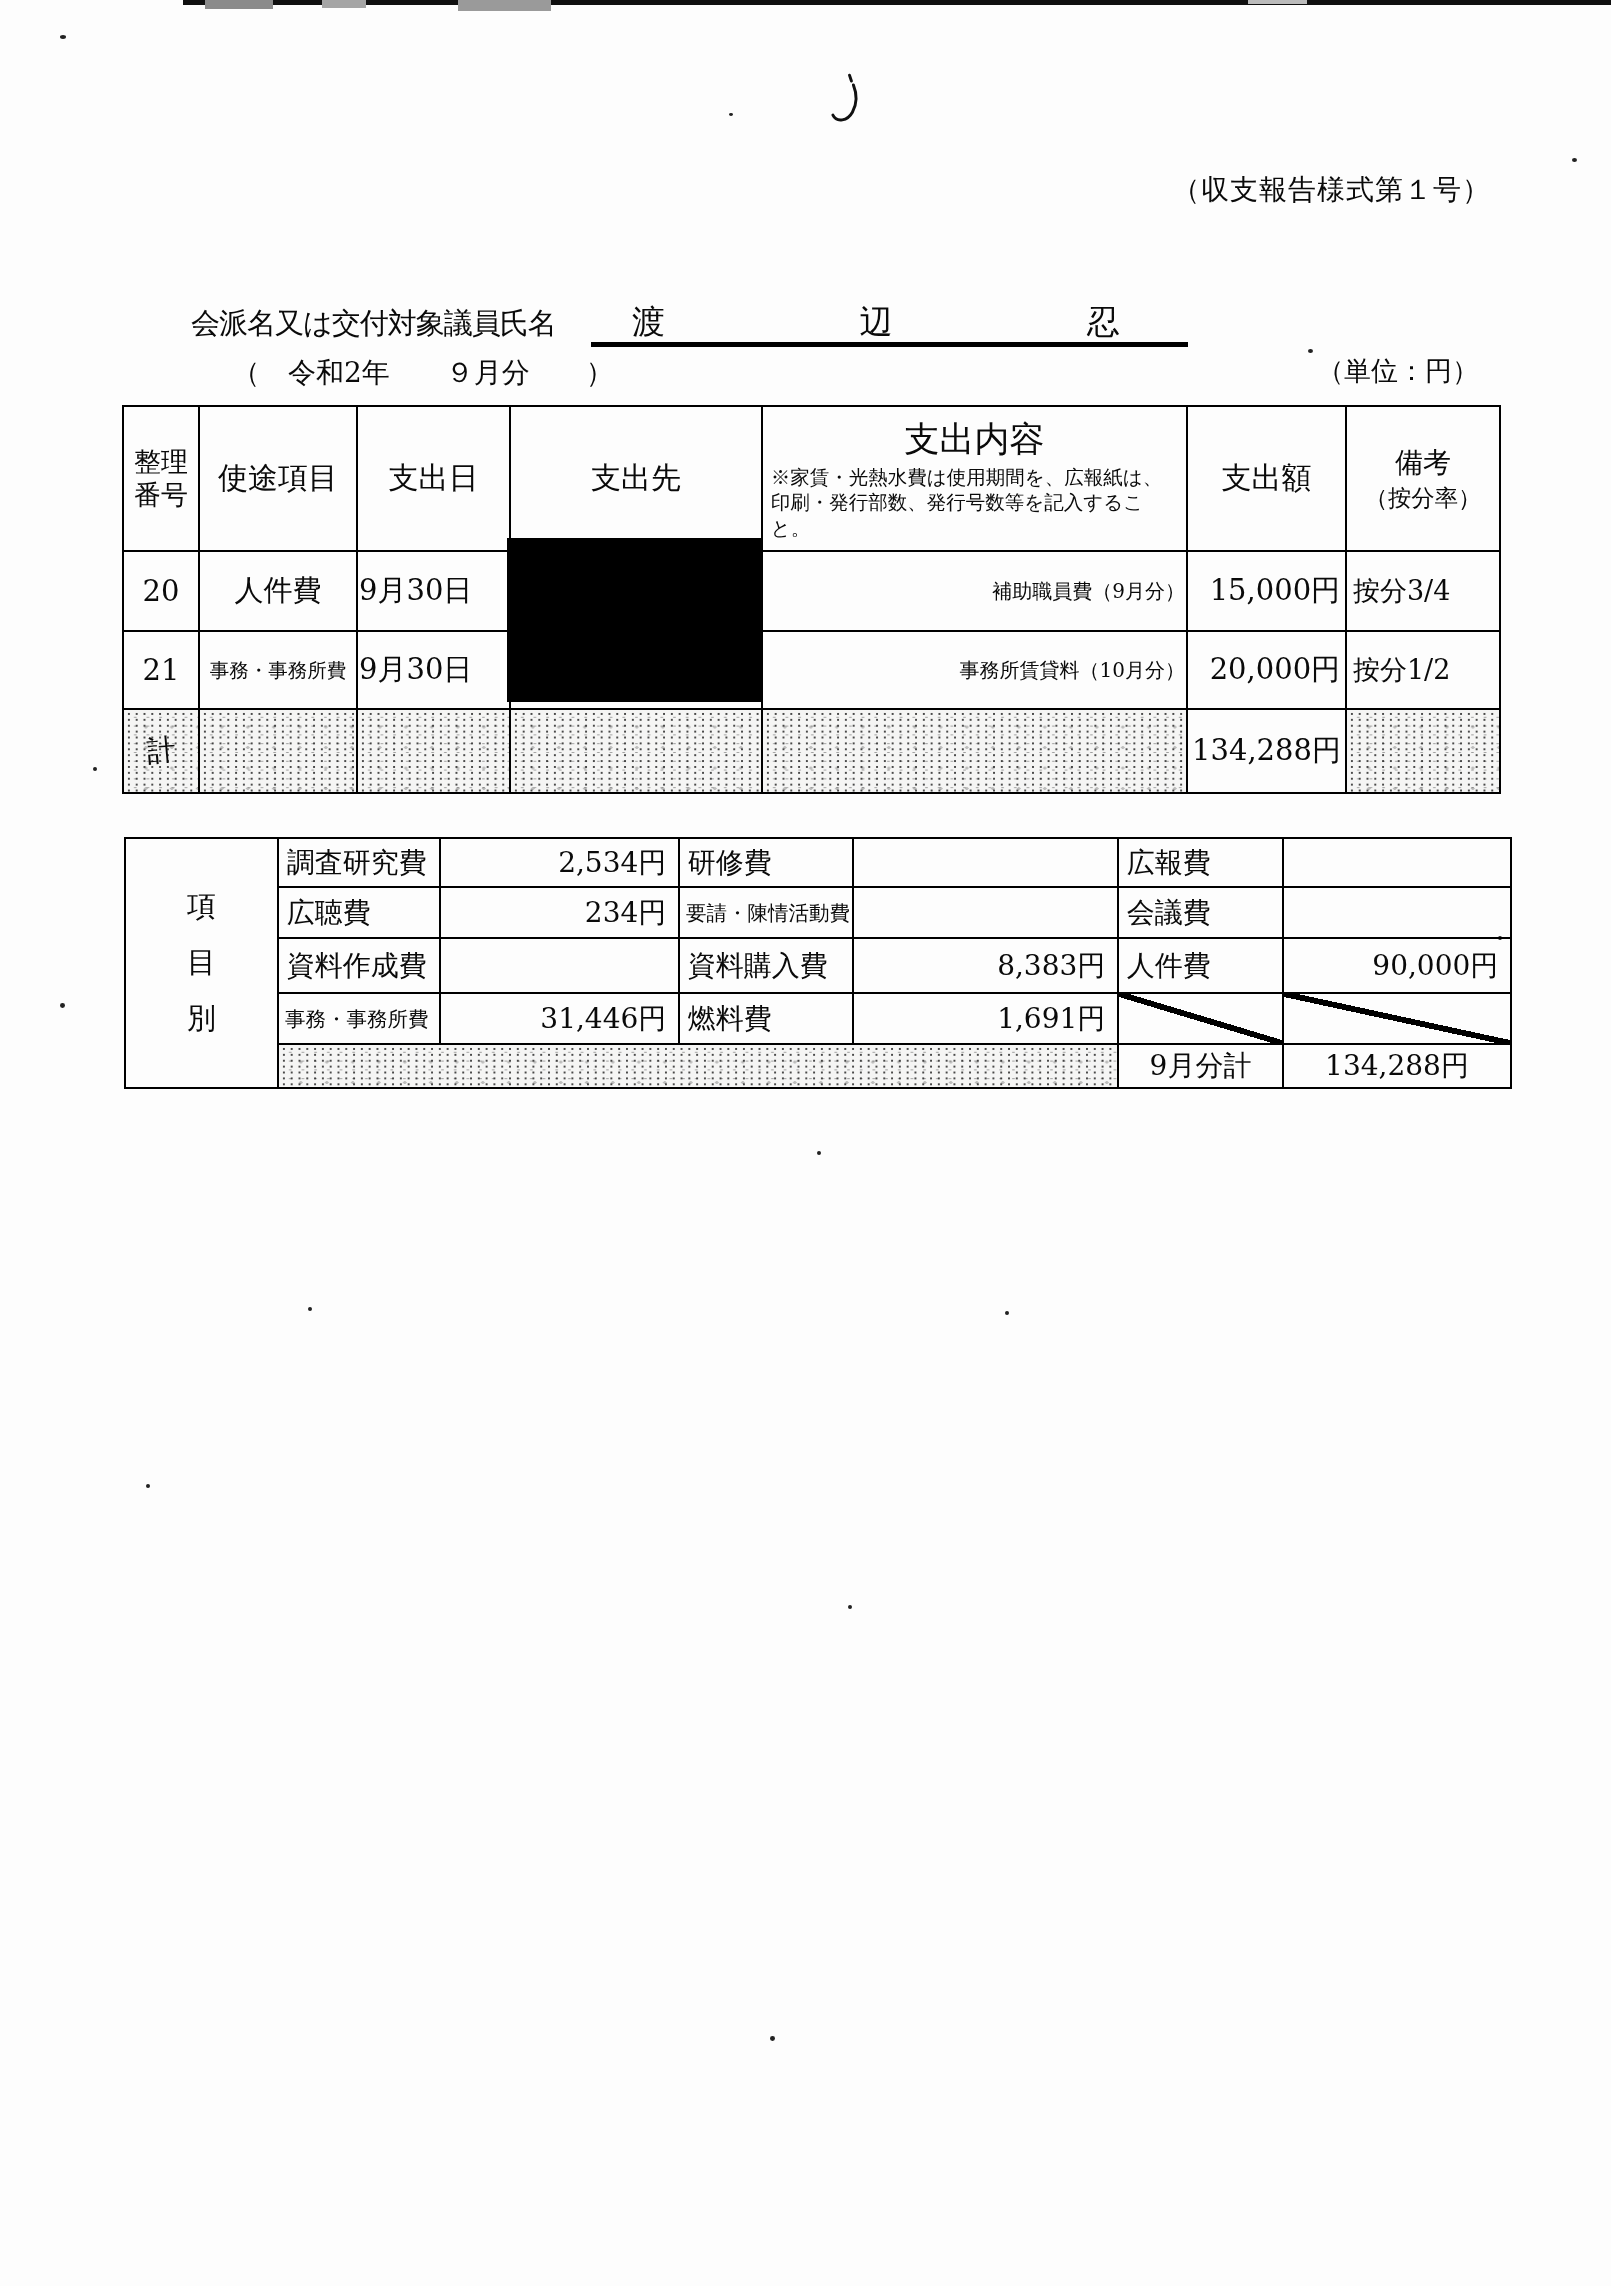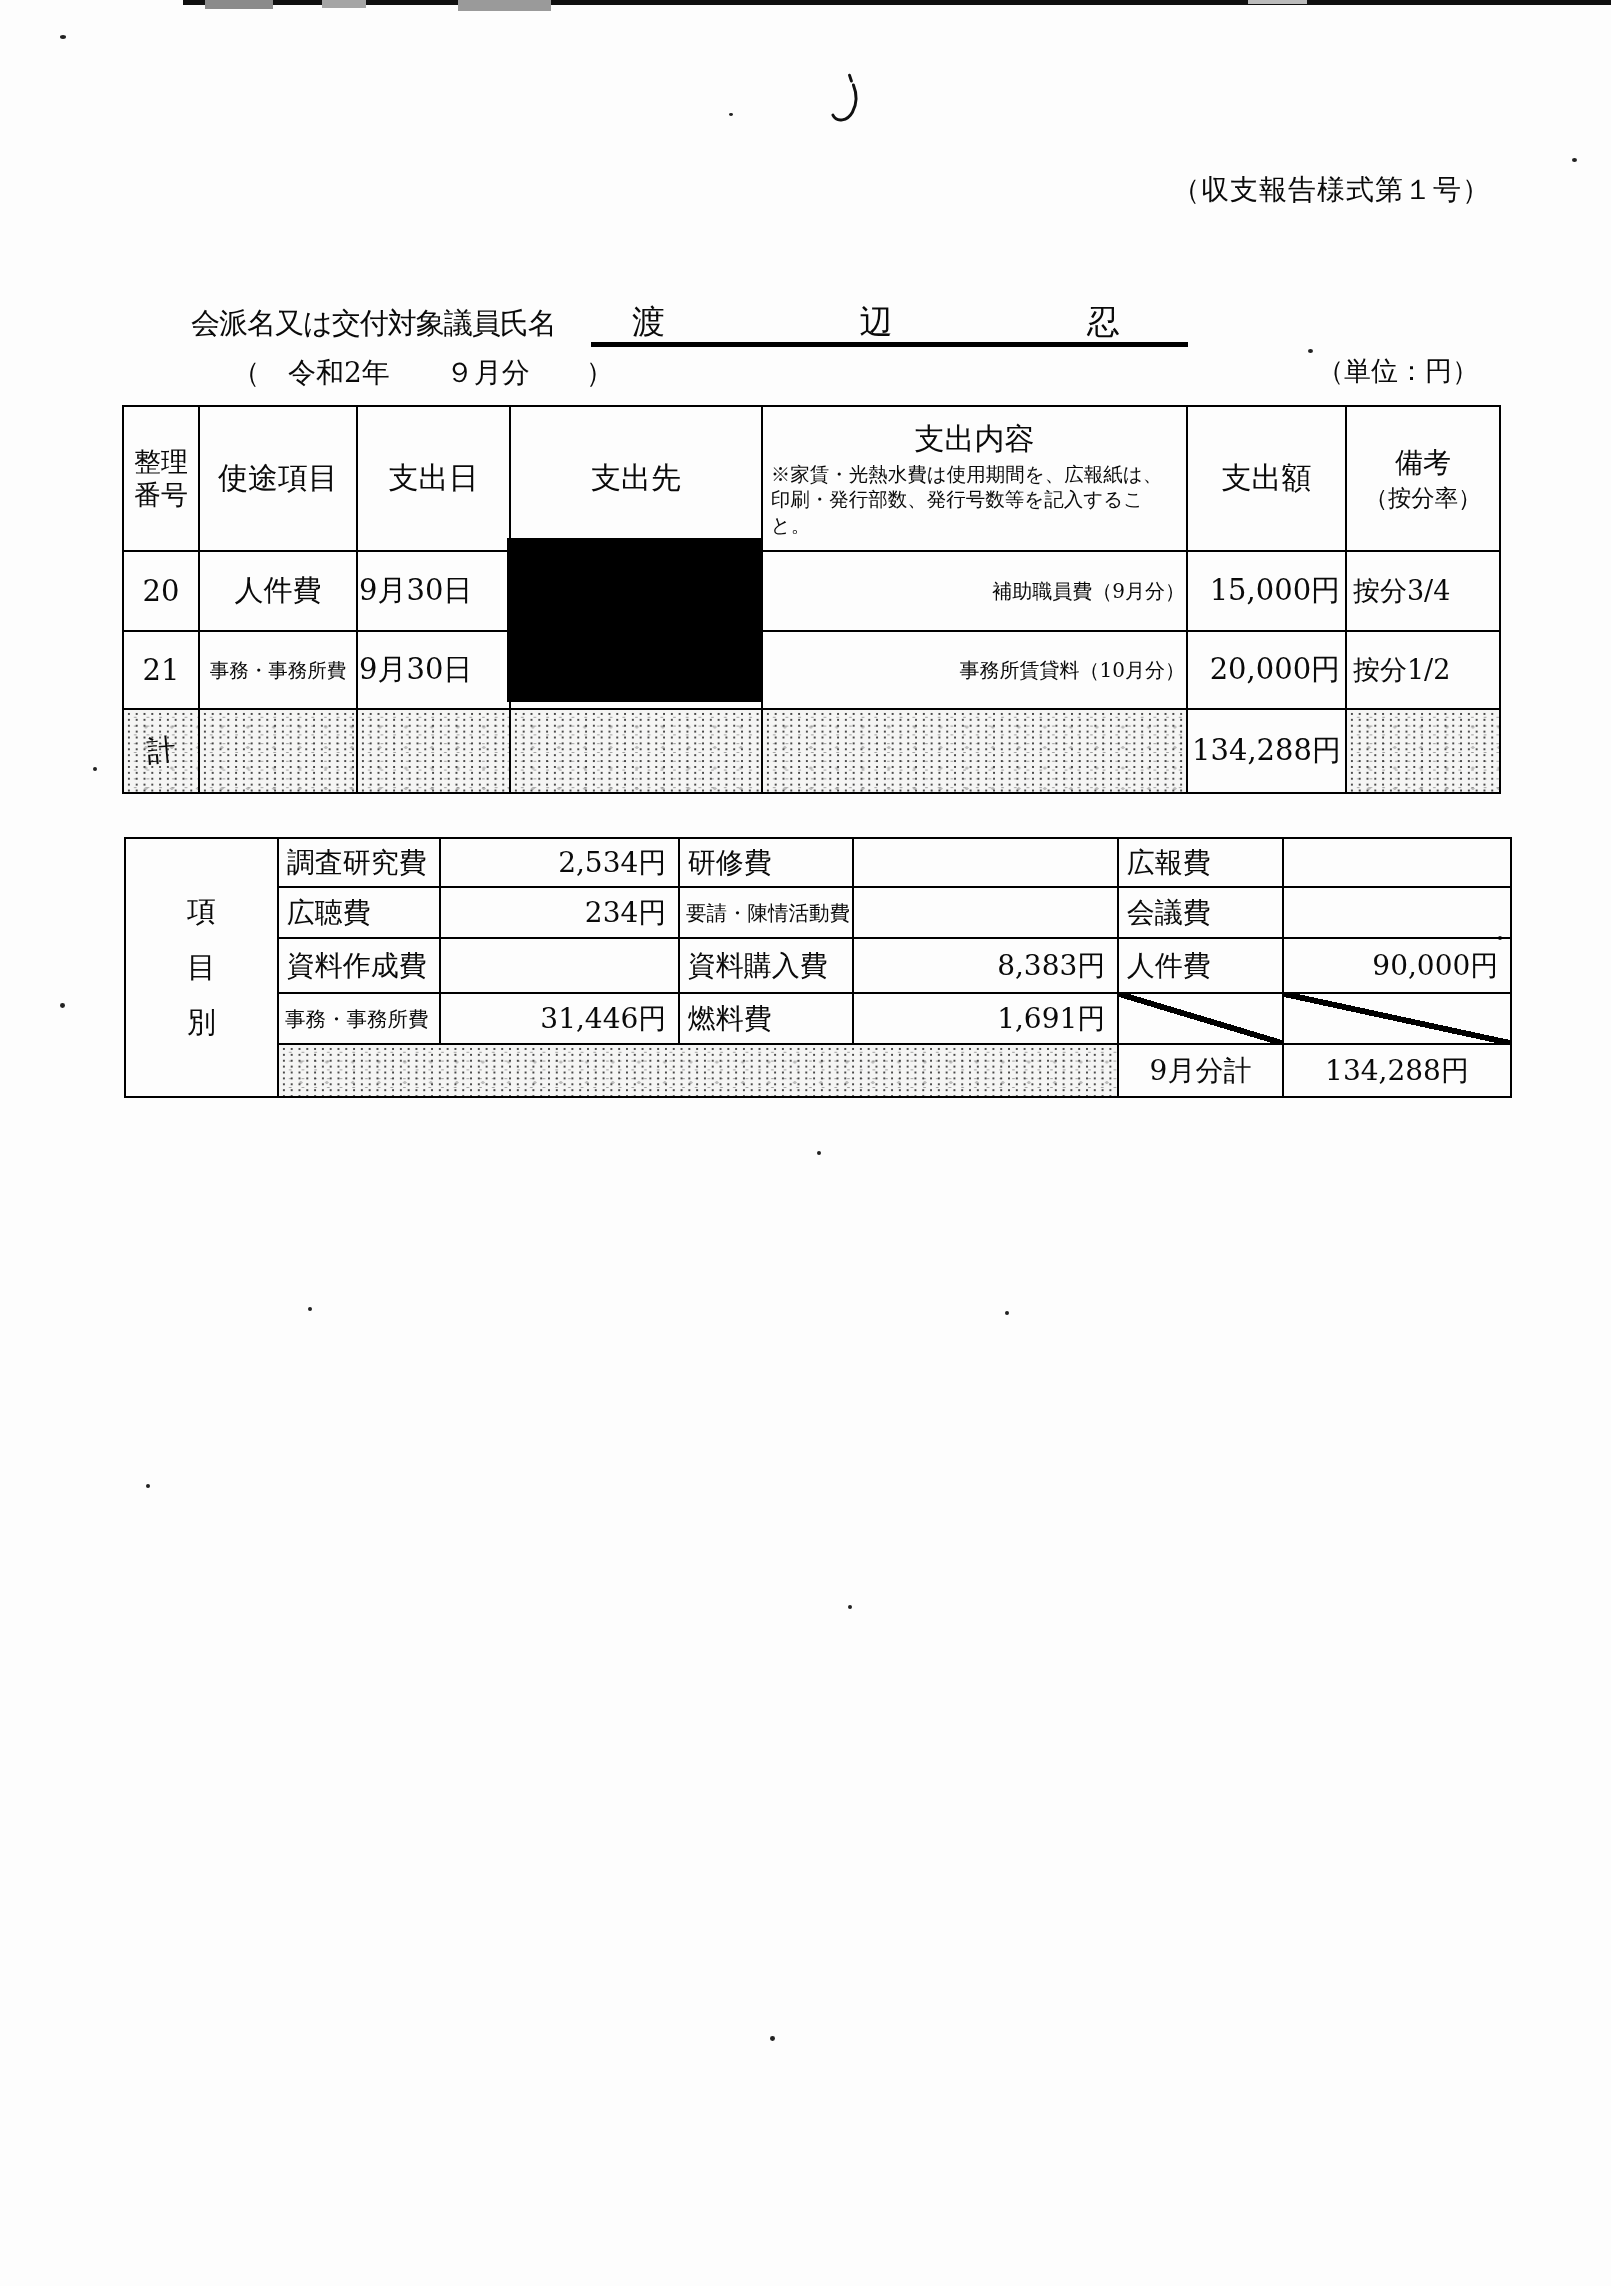--- a/index.html
+++ b/index.html
@@ -26,21 +26,21 @@
   .unit-note{position:absolute;left:1317px;top:353px;font-size:27px;}
   
   table{border-collapse:collapse;table-layout:fixed;position:absolute;}
   .t1{left:122px;top:405px;border:2.9px solid #000;}
   .t2{left:124px;top:837px;border:2.9px solid #000;}
   .t1 th,.t1 td,.t2 td{border:2px solid #000;font-weight:normal;overflow:hidden;vertical-align:middle;}
   .t2 td{border-top-width:2.9px;border-bottom-width:2.9px;}
   .hdr-c{text-align:center;font-size:30px;}
   .hdr-no span{display:block;text-align:center;font-size:27px;line-height:1.2;}
   .hdr-content{vertical-align:middle;padding:2px 7.8px;}
-  .hdr-content .ct{text-align:center;font-size:30px;margin-bottom:2px;}
+  .hdr-content .ct{text-align:center;font-size:35px;margin-bottom:2px;}
   .hdr-content .cn{text-align:left;font-size:19.5px;line-height:1.3;}
   .hdr-remarks span{display:block;text-align:center;}
   .hdr-remarks .r1{font-size:28px;}
   .hdr-remarks .r2{font-size:23.4px;}
   .cell-no{text-align:center;font-size:29px;}
   .cell-cat{text-align:center;font-size:29px;}
   .cell-cat-s{text-align:center;font-size:19.5px;}
   .cell-date{font-size:29px;}
   .cell-desc{text-align:right;font-size:20px;padding-left:7.8px;}
   .cell-amt{text-align:right;font-size:29px;padding-right:4.9px;}
@@ -221,21 +221,21 @@
       <td class="cat-val">90,000円</td>
     </tr>
     <tr style="height:51px">
       <td class="cat-label-s">事務・事務所費</td>
       <td class="cat-val">31,446円</td>
       <td class="cat-label">燃料費</td>
       <td class="cat-val">1,691円</td>
       <td class="slash"></td>
       <td class="slash"></td>
     </tr>
-    <tr style="height:53px">
+    <tr style="height:44px">
       <td class="noise" colspan="4"></td>
       <td class="sub-label">9月分計</td>
       <td class="sub-amt">134,288円</td>
     </tr>
   </tbody>
     </table>
 
 </div>
 
 

